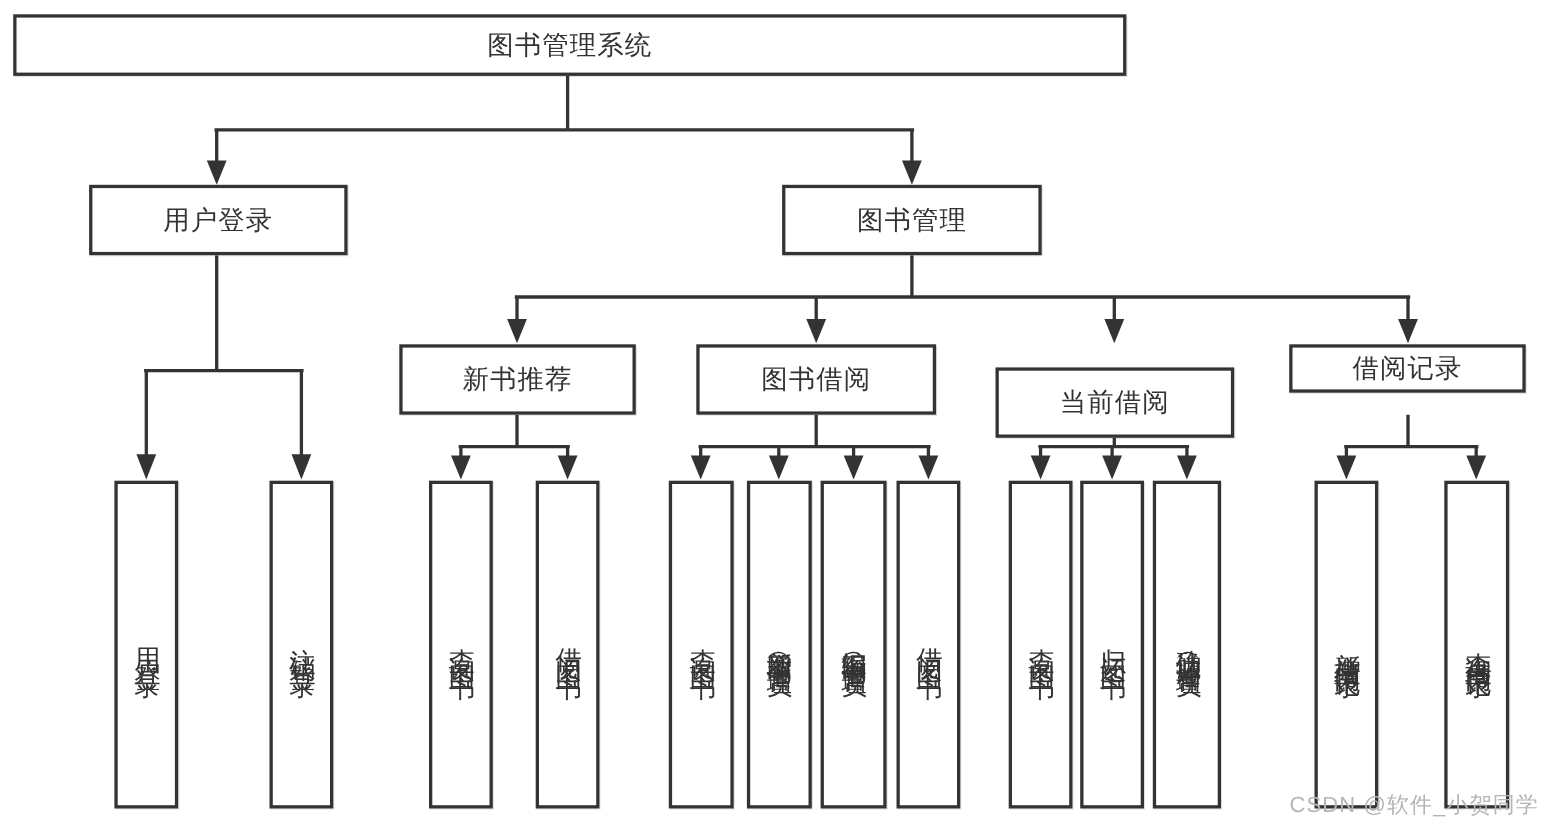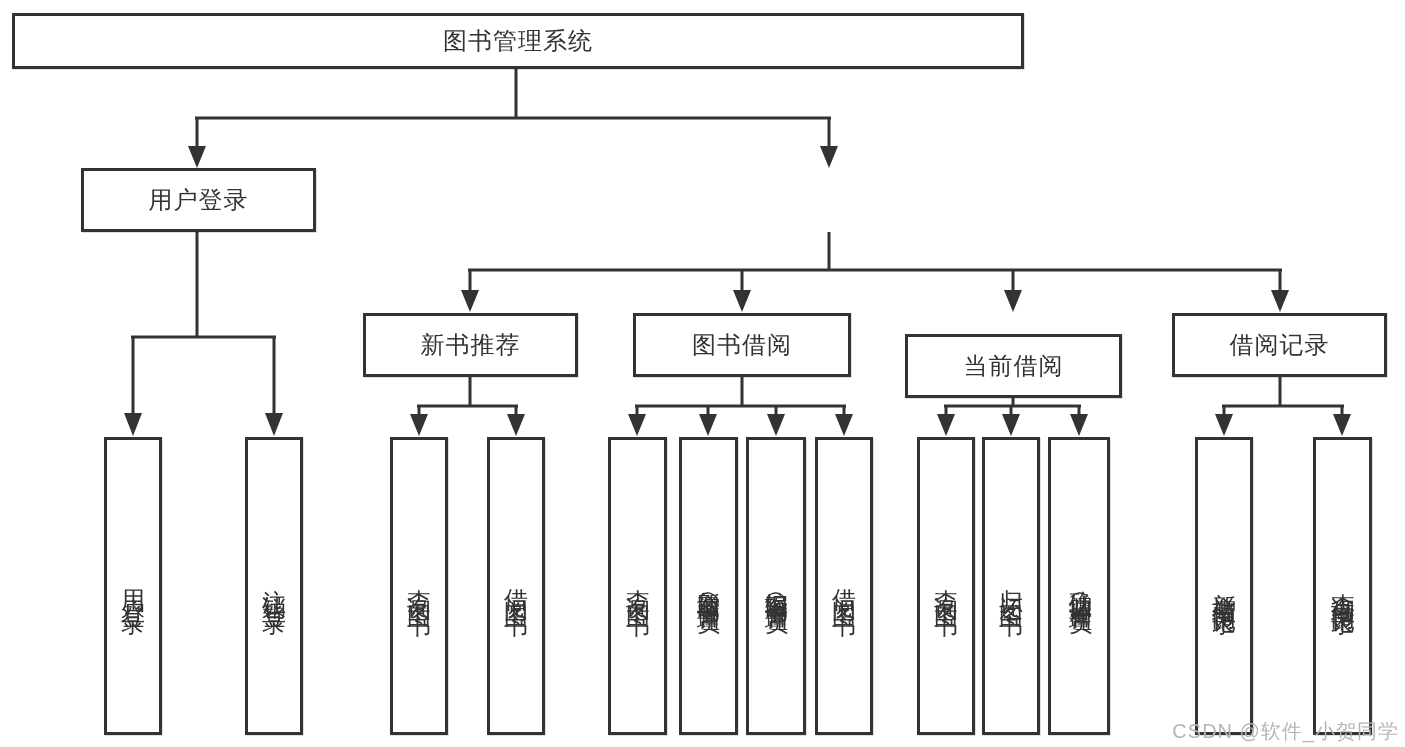--- a/index.html
+++ b/index.html
@@ -96,25 +96,26 @@
       <polygon points="1002,414 1020,414 1011,436"></polygon>
       <polygon points="1070,414 1088,414 1079,436"></polygon>
       <polygon points="1215,414 1233,414 1224,436"></polygon>
       <polygon points="1333,414 1351,414 1342,436"></polygon>
     </g>
   </svg>
 
   <div class="hnode" style="left:12px; top:13px; width:1012px; height:56px;text-align:right;">图书管理系统</div>
 
   <div class="hnode" style="left:81px; top:168px; width:235px; height:64px;">用户登录</div>
+  <div class="hnode" style="left:711px; top:168px; width:236px; height:64px;">图书管理</div>
 
   <div class="hnode" style="left:363px; top:313px; width:215px; height:64px;">新书推荐</div>
   <div class="hnode" style="left:633px; top:313px; width:218px; height:64px;">图书借阅</div>
   <div class="hnode" style="left:905px; top:313px; width:217px; height:64px;margin-top:21px;">当前借阅</div>
-  <div class="hnode" style="left:1172px; top:313px; width:215px; height:64px;">借阅记录</div>
+  <div class="hnode" style="left:1172px; top:313px; width:215px; height:44px;">借阅记录</div>
 
   <div class="vnode v4" style="left:104px; width:58px;">用户登录</div>
   <div class="vnode v4" style="left:245px; width:58px;">注销登录</div>
 
   <div class="vnode v4" style="left:390px; width:58px;">查询图书</div>
   <div class="vnode v4" style="left:487px; width:58px;">借阅图书</div>
 
   <div class="vnode v4" style="left:608px; width:59px;">查询图书</div>
   <div class="vnode v9" style="left:679px; width:59px;">新增图书（管理员）</div>
   <div class="vnode v9" style="left:746px; width:60px;">编辑图书（管理员）</div>

